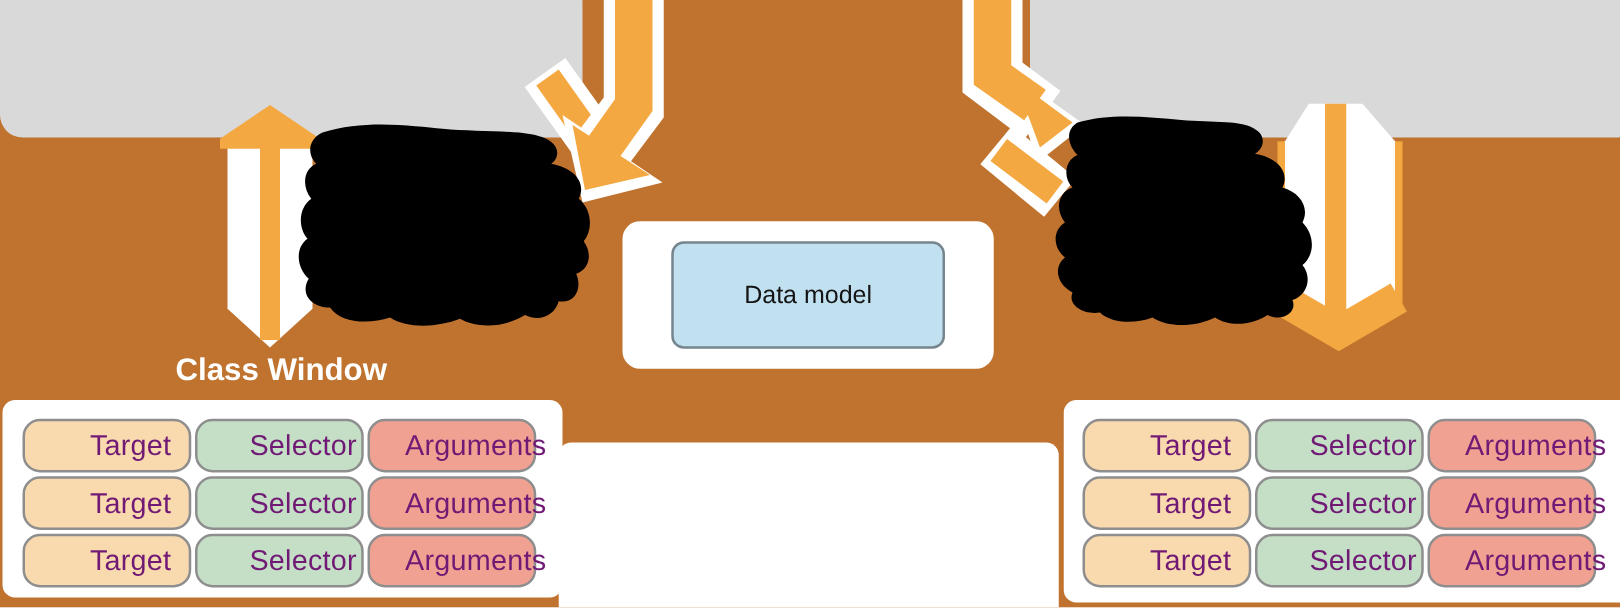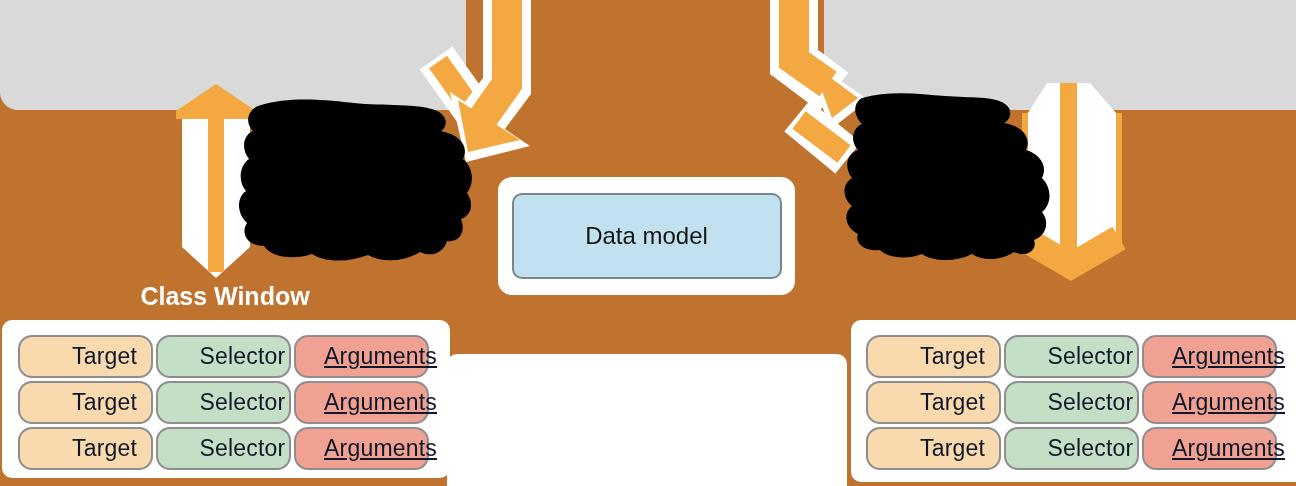--- a/index.html
+++ b/index.html
@@ -15,48 +15,48 @@
   }
   .graybox.tl{left:0px;top:-16px;width:466px;height:126px;}
   .graybox.tr{left:824px;top:-16px;width:488px;height:126px;}
   .art{z-index:2;}
   .layer3{position:absolute;left:0;top:0;width:100%;height:100%;z-index:3;pointer-events:none;}
   .pill-row{position:absolute;display:flex;gap:3px;}
   .pill{
     width:135px;height:43px;box-sizing:border-box;
     border:2px solid #8E8E8E;border-radius:14px;
     display:flex;align-items:center;justify-content:center;
-    font-size:23px;color:#0f172a;letter-spacing:0.2px;background:#fff;padding-left:38px;
+    font-size:23px;color:#701a75;letter-spacing:0.2px;background:#fff;padding-left:38px;
   }
   .pill.target{background:#F9D9AE;}
   .pill.selector{background:#C5DFC6;}
-  .pill.arguments{background:#F0A191;text-decoration:underline;}
+  .pill.arguments{background:#F0A191;}
   .row-tl{left:15px;top:20px;}
   .row-tr{left:863px;top:20px;}
   .row-bl1{left:18px;top:335px;} .row-bl2{left:18px;top:381px;} .row-bl3{left:18px;top:427px;}
   .row-br1{left:866px;top:335px;} .row-br2{left:866px;top:381px;} .row-br3{left:866px;top:427px;}
   .whitebox{position:absolute;background:#ffffff;border-radius:10px;z-index:1;}
   .stackbox-left{left:2px;top:320px;width:448px;height:158px;}
   .stackbox-right{left:851px;top:320px;width:460px;height:162px;}
   .caption{
     position:absolute;color:#ffffff;font-weight:bold;text-align:center;z-index:3;
   }
   .caption-center{left:430px;top:144px;width:436px;font-size:26px;}
   .caption-class-window{left:100px;top:282px;width:250px;font-size:25px;}
   .caption-redo-stack{left:952px;top:282px;width:250px;font-size:25px;}
   .centerbox{
     position:absolute;left:498px;top:177px;width:297px;height:118px;
     background:#ffffff;border-radius:14px;z-index:3;
     display:flex;align-items:center;justify-content:center;
   }
   .datamodel{
-    width:270px;height:86px;box-sizing:border-box;
+    width:219px;height:86px;box-sizing:border-box;
     background:#C2E1F0;border:2px solid #76858E;border-radius:10px;
     display:flex;align-items:center;justify-content:center;
-    font-size:24px;color:#141414;
+    font-size:20px;color:#141414;
   }
 </style>
 </head>
 <body>
 
 <div class="canvas">
 
   <svg class="bg" width="1296" height="486" viewBox="0 0 1296 486">
     <rect x="0" y="0" width="1296" height="486" fill="#BF732F"></rect>
     <rect x="447" y="354" width="400" height="146" rx="10" fill="#ffffff"></rect>

